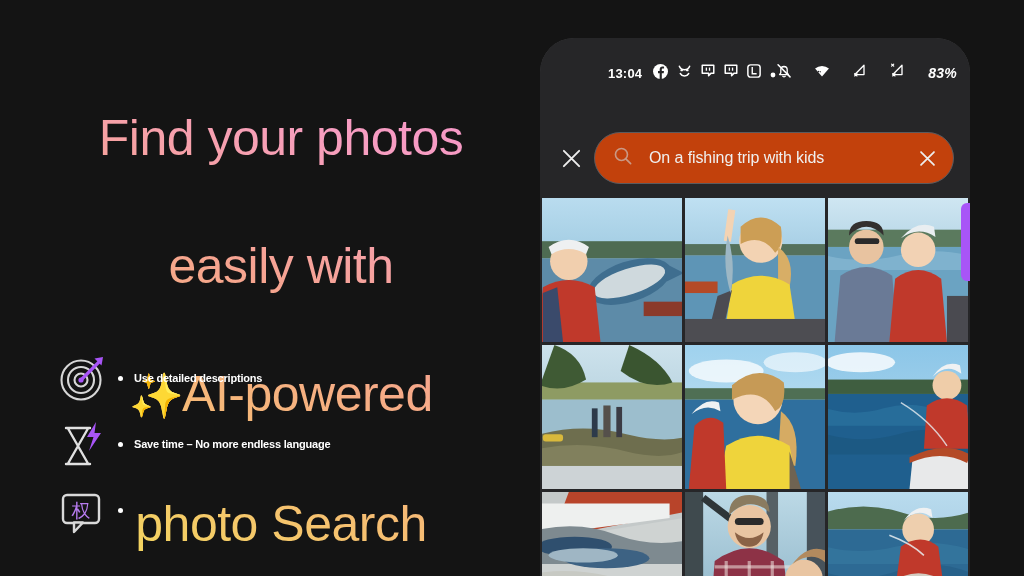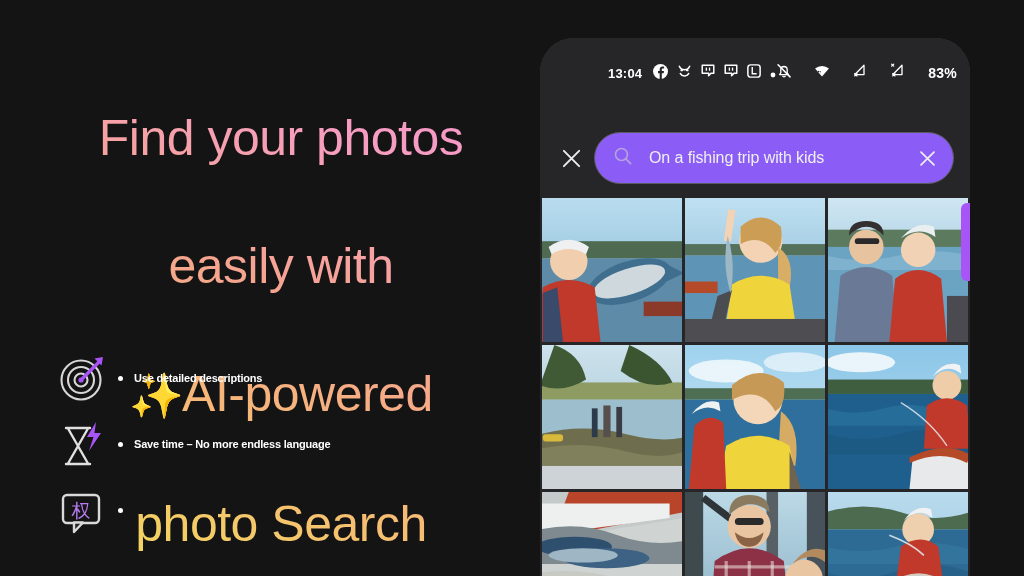--- a/index.html
+++ b/index.html
@@ -50,36 +50,36 @@
     background:#262628; border-radius:34px 34px 0 0; overflow:hidden;
   }
 
   
   #status-bar{
     position:absolute; left:0; top:22px; width:430px; height:26px;
     display:flex; align-items:center; color:#ffffff;
   }
   #status-time{ font-size:13px; font-weight:bold; margin-left:68px; letter-spacing:0.2px; }
   #status-left-icons{ display:flex; align-items:center; gap:9px; margin-left:11px; }
-  #status-right-icons{ display:flex; align-items:center; gap:22px; margin-left:auto; margin-right:24px; }
+  #status-right-icons{ display:flex; align-items:center; gap:22px; margin-left:auto; margin-right:24px;font-style:italic; }
   #battery-pct{ font-size:14px; font-weight:bold; letter-spacing:0.2px; }
   .sicon{ display:block; }
 
   
   #search-row{
     position:absolute; left:0; top:90px; width:430px; height:60px;
     display:flex; align-items:center;
   }
   #search-close-btn{
     width:46px; flex:0 0 46px; display:flex; align-items:center; justify-content:center;
     margin-left:8px;
   }
   #search-field{
     flex:1; height:52px; margin-right:16px;
-    background:#8b5cf6; border:1px solid #5b5b5f; border-radius:26px;
+    background:#c2410c; border:1px solid #5b5b5f; border-radius:26px;
     display:flex; align-items:center; padding:0 16px 0 18px;
   }
   #search-magnifier{ flex:0 0 22px; margin-right:14px; opacity:.62; }
   #search-query{
     flex:1; font-size:16px; color:#f0f0f0; letter-spacing:-0.1px; white-space:nowrap;
   }
   #search-clear-btn{ flex:0 0 20px; display:flex; align-items:center; justify-content:center; }
 
   
   #photo-grid{

